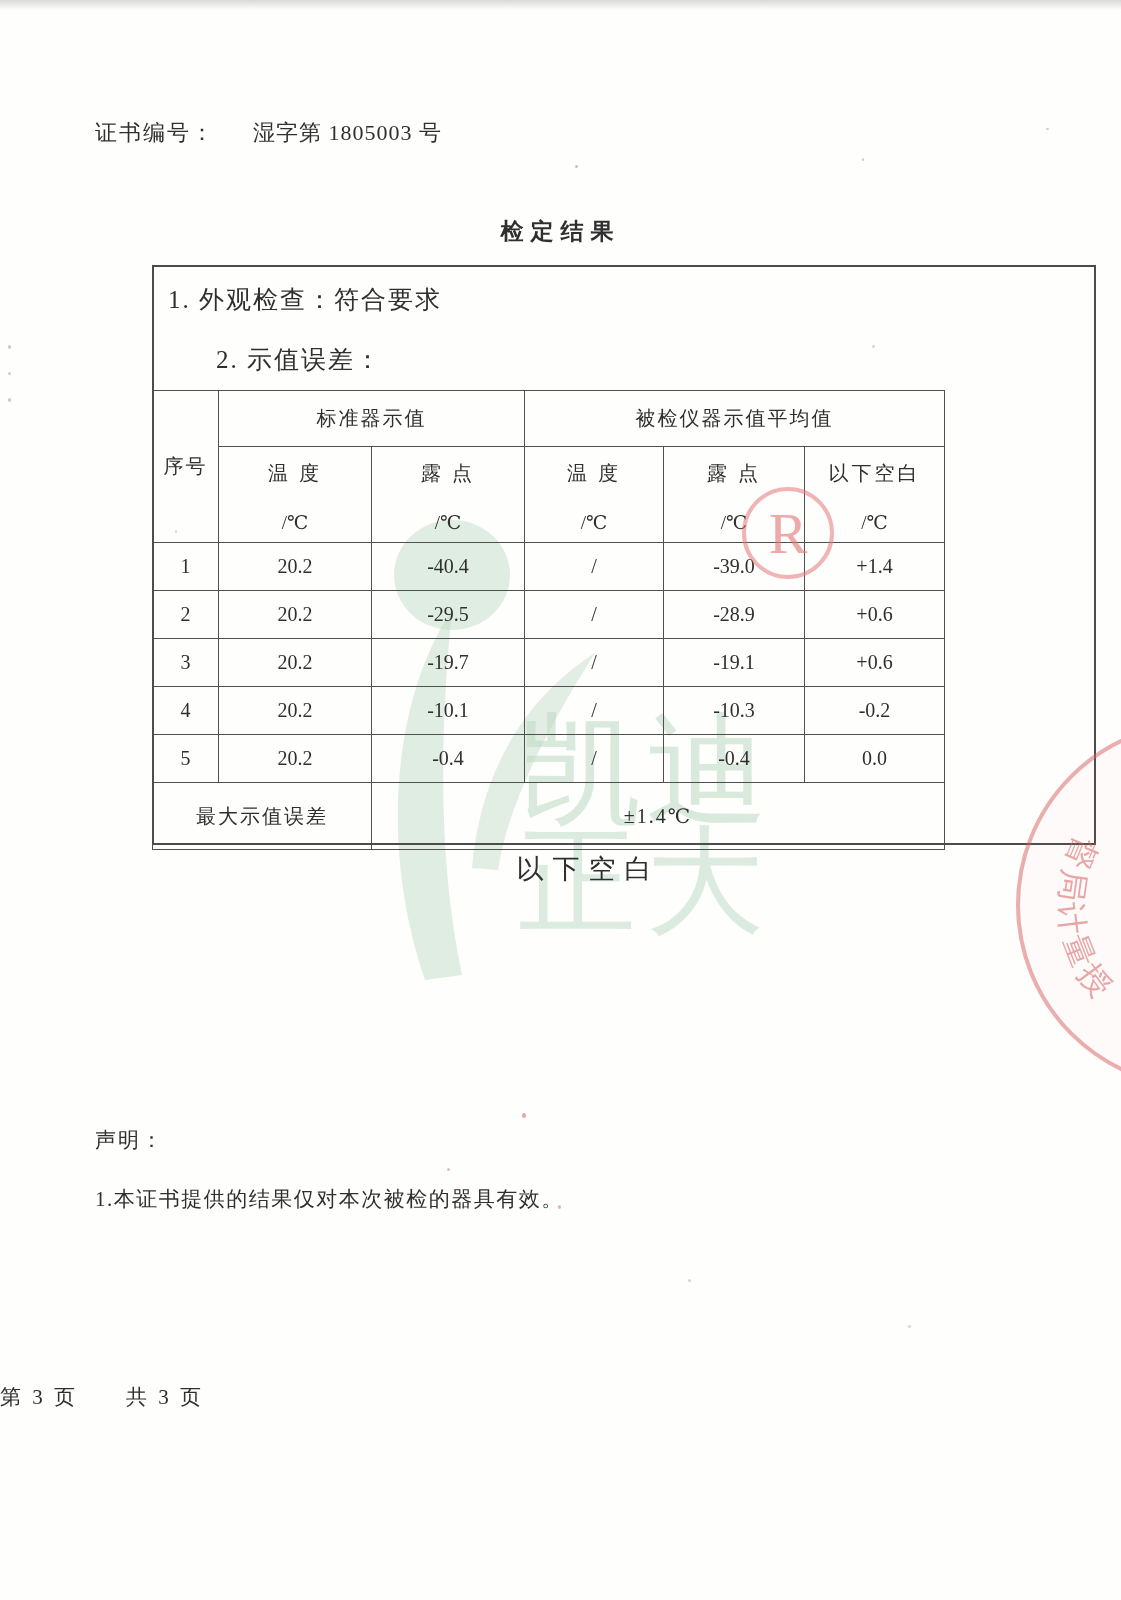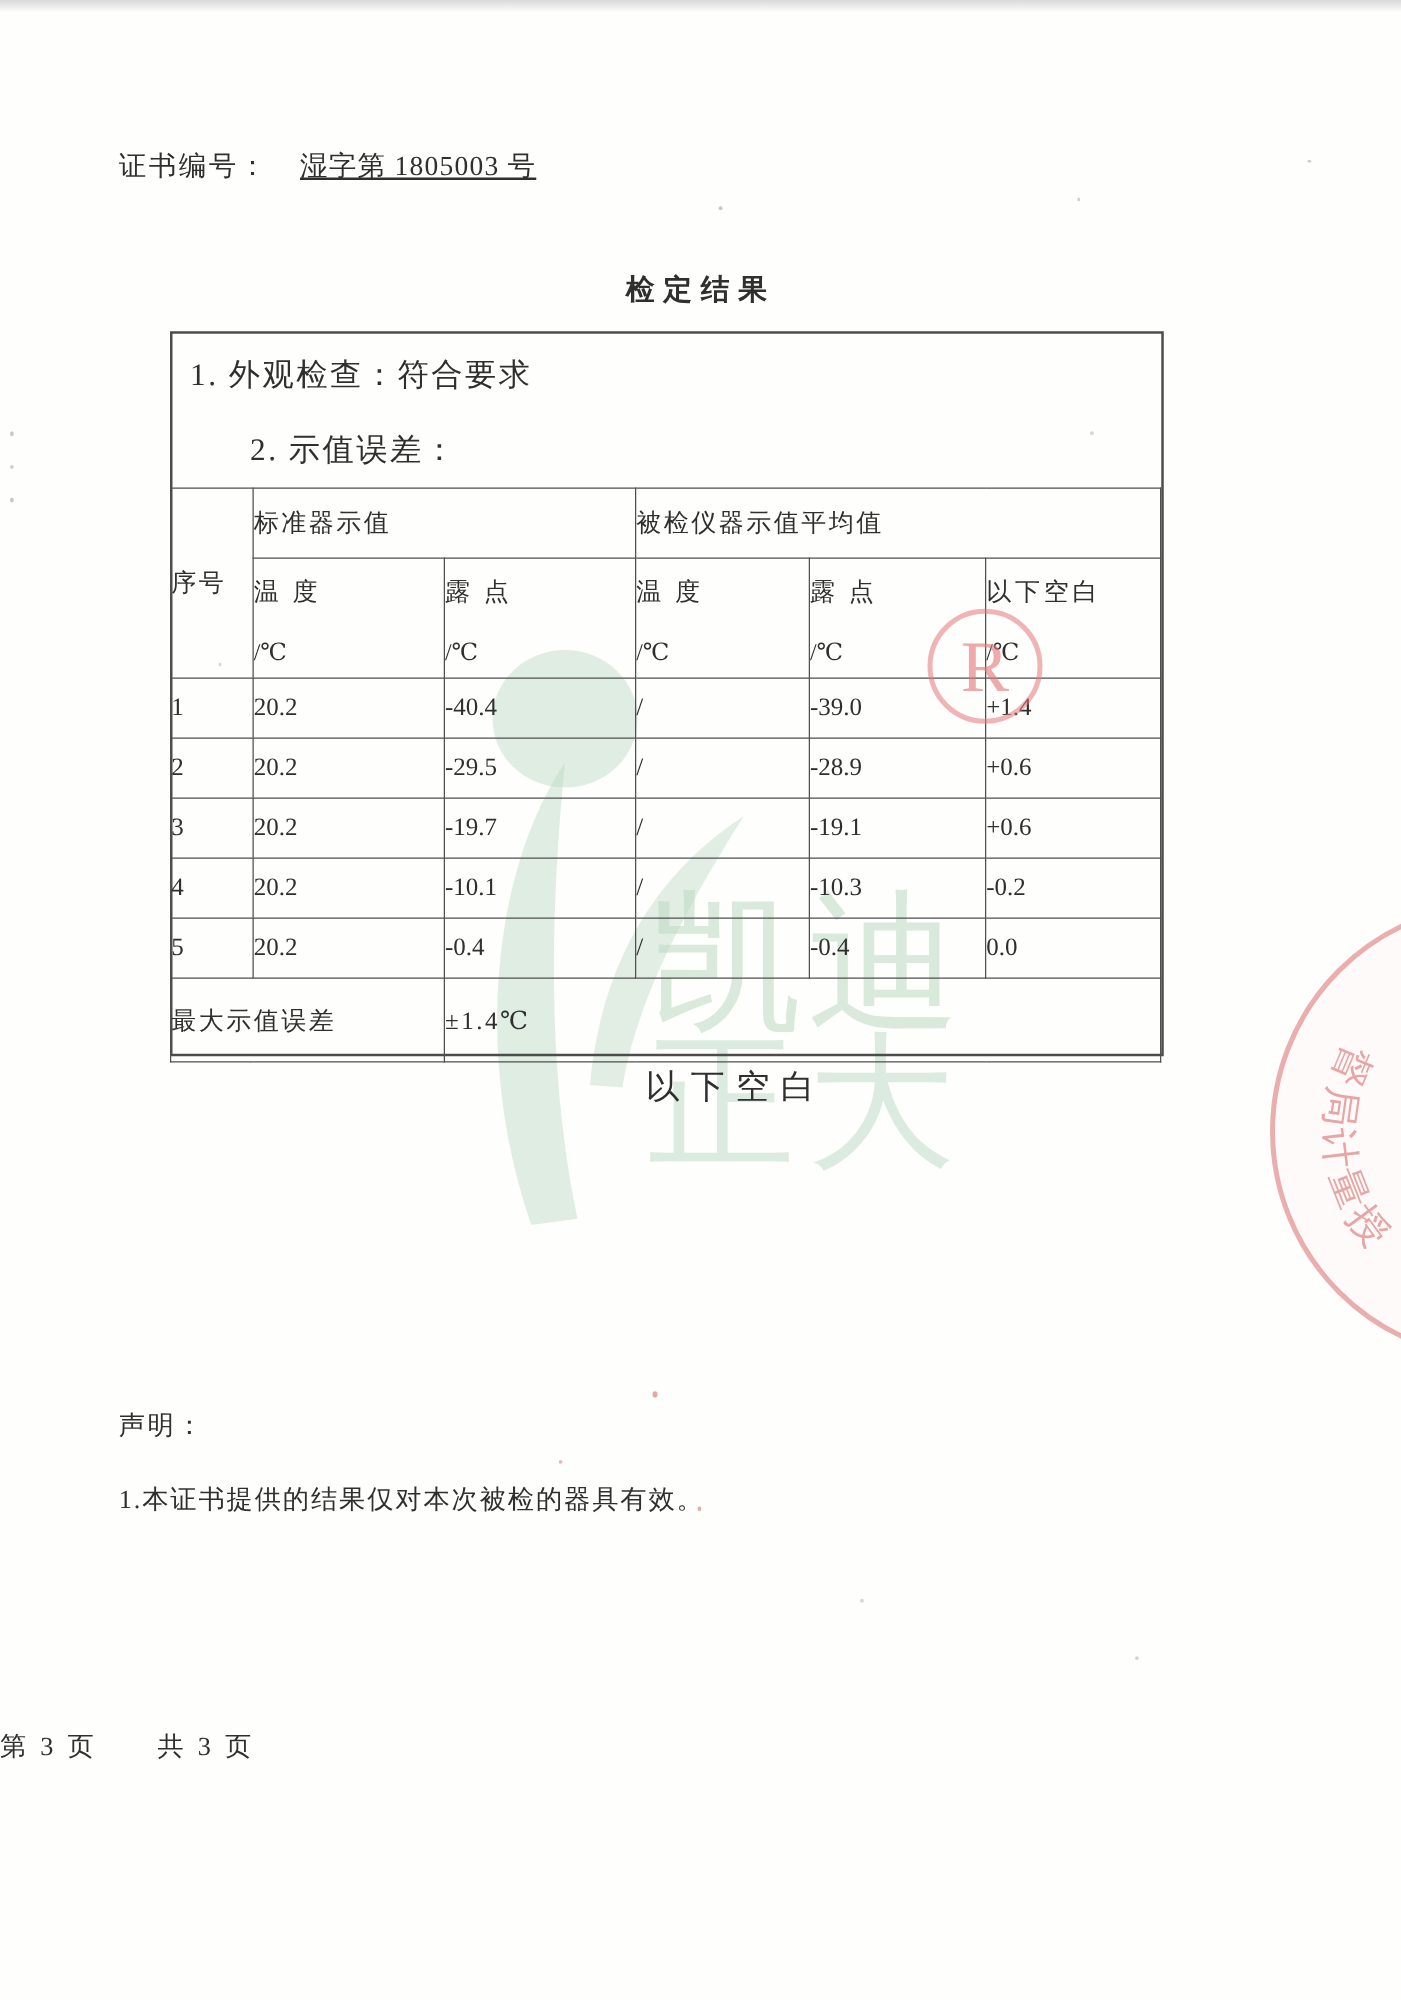--- a/index.html
+++ b/index.html
@@ -11,42 +11,42 @@
     overflow:hidden;
     font-family:"Liberation Serif","DejaVu Serif",serif;
     color:#2f2f2f;
   }
   .scan-edge{
     position:absolute;top:0;left:0;right:0;height:10px;
     background:linear-gradient(#d9d9d9,rgba(255,255,255,0));
   }
   
   .cert-line{position:absolute;left:95px;top:118px;font-size:22px;letter-spacing:2px;}
-  .cert-line .val{margin-left:25px;letter-spacing:1px;text-decoration:underline;}
+  .cert-line .val{margin-left:38px;letter-spacing:1px;}
   .doc-title{
     position:absolute;left:0;top:216px;width:100%;
     text-align:center;font-size:23px;font-weight:bold;letter-spacing:7px;
   }
   
   .results-box{
-    position:absolute;left:136px;top:265px;width:795px;height:580px;
+    position:absolute;left:152px;top:265px;width:944px;height:580px;
     border:2px solid #4c4c4c;box-sizing:border-box;
   }
   .intro-line{position:absolute;left:14px;font-size:25px;letter-spacing:2px;}
   .intro-line.l1{top:16px;}
   .intro-line.l2{top:76px;margin-left:48px;}
   
   table.results{
     position:absolute;left:-2px;top:123px;
     width:792px;height:457px;
     border-collapse:collapse;table-layout:fixed;
   }
   table.results td{
     border:1.6px solid #4f4f4f;
-    vertical-align:middle;
+    text-align:center;vertical-align:middle;
     font-size:20px;color:#2f2f2f;padding:0;
   }
   tr.row-group td{height:55px;font-size:20px;letter-spacing:2px;}
   tr.row-sub td{height:95px;}
   tr.row-data td{height:47px;}
   tr.row-foot td{height:66px;}
   .sub-name{display:block;letter-spacing:3px;font-size:20px;margin-top:4px;}
   .sub-unit{display:block;font-size:19px;margin-top:24px;letter-spacing:0;}
   .max-label{font-size:21px;letter-spacing:2px;margin-left:12px;}
   .max-value{font-size:22px;letter-spacing:2px;}

